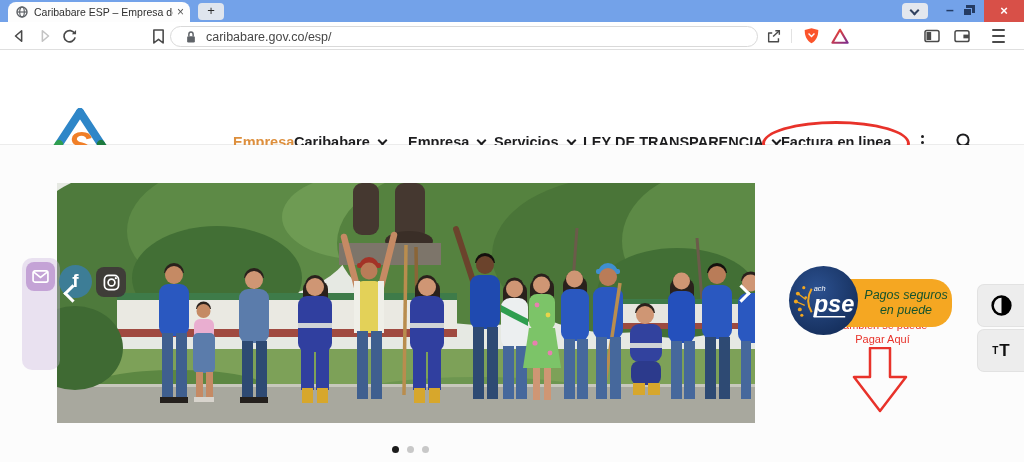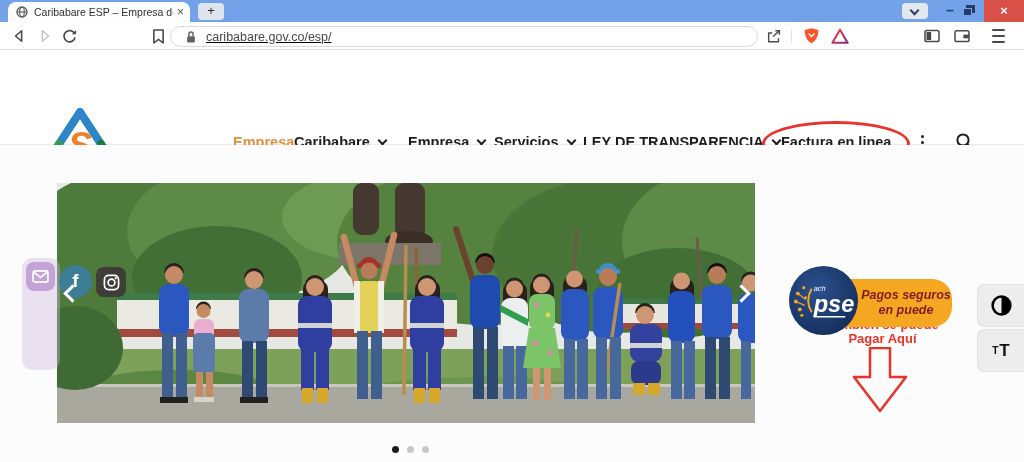--- a/index.html
+++ b/index.html
@@ -23,21 +23,21 @@
   .win-max { position:absolute; left:963px; top:5px; width:13px; height:12px; }
   .win-max .b1 { position:absolute; left:3px; top:0; width:9px; height:8px; background:#243b63; }
   .win-max .b2 { position:absolute; left:0; top:3px; width:9px; height:8px; background:#243b63; border:1.5px solid #73a2e9; }
   .win-close { position:absolute; left:984px; top:0; width:40px; height:22px; background:#d85048;
                color:#fff; font-size:13px; text-align:center; line-height:21px; font-weight:bold; }
 
   
   .toolbar { position:absolute; left:0; top:22px; width:1024px; height:28px; background:#fff; border-bottom:1px solid #dfdfdf; }
   .tbicon { position:absolute; top:0; height:28px; display:flex; align-items:center; justify-content:center; }
   .urlbar { position:absolute; left:170px; top:4px; width:588px; height:21px; border:1px solid #d9d9d9;
-            border-radius:11px; background:#fff; display:flex; align-items:center; padding-left:14px;text-decoration:underline; }
+            border-radius:11px; background:#fff; display:flex; align-items:center; padding-left:14px; }
   .url-text { font-size:12.5px; color:#474747; margin-left:9px; }
   .sep { position:absolute; left:791px; top:7px; width:1px; height:14px; background:#e2e2e2; }
   .hamburger span { display:block; width:13px; height:2px; background:#4a4a4a; margin:2px 0; border-radius:1px; }
 
   
   .site-header { position:absolute; left:0; top:50px; width:1024px; height:95px; background:#fff; border-bottom:1px solid #ececec; }
   .logo { position:absolute; left:28px; top:58px; width:104px; height:80px; }
   .logo-word { position:absolute; left:0; top:60px; width:104px; text-align:center; font-size:11.5px;
                font-weight:bold; color:#1f8a46; letter-spacing:.4px; }
   .logo-sub { position:absolute; left:10px; top:74px; width:84px; height:3px; display:flex; gap:4px; }
@@ -48,22 +48,22 @@
   .caret { width:7px; height:7px; border-right:2.4px solid #1d1d1f; border-bottom:2.4px solid #1d1d1f;
            transform:rotate(45deg); display:inline-block; margin-left:9px; margin-top:-4px; }
   .nav-active { color:#dd8f3d; border-bottom:2.5px solid #dd8f3d; padding-bottom:7px; }
   .kebab { position:absolute; left:921px; top:85px; width:4px; cursor:pointer; }
   .kebab i { display:block; width:3.4px; height:3.4px; border-radius:50%; background:#1d1d1f; margin-bottom:2.6px; }
 
   
   .red-ellipse { position:absolute; left:762px; top:71px; width:148px; height:45px;
                  border:3px solid #e8322a; border-radius:50%; pointer-events:none; }
   .nav-arrow-svg { position:absolute; left:660px; top:97px; pointer-events:none; }
-  .note { position:absolute; left:815px; top:173px; width:135px; text-align:center; font-size:13px;
-          line-height:14px; font-weight:bold; color:#e8322a; }
+  .note { position:absolute; left:815px; top:173px; width:135px; text-align:center; font-size:11px;
+          line-height:14px; font-weight:normal; color:#e8322a; }
   .down-arrow-svg { position:absolute; left:848px; top:202px; pointer-events:none; }
 
   
   .content { position:absolute; left:0; top:145px; width:1024px; height:317px; background:#fcfcfc; }
   .photo { position:absolute; left:57px; top:38px; width:698px; height:240px; overflow:hidden; background:#dfe3db; }
   .share-strip { position:absolute; left:22px; top:113px; width:38px; height:112px;
                  background:rgba(206,186,222,.4); border-radius:10px; }
   .soc-mail { position:absolute; left:26px; top:117px; width:29px; height:29px; background:#c4a3d6;
               border-radius:8px; display:flex; align-items:center; justify-content:center; cursor:pointer; }
   .soc-fb { position:absolute; left:59px; top:120px; width:33px; height:33px; border-radius:50%;
@@ -73,21 +73,21 @@
             background:rgba(62,52,56,.88); display:flex; align-items:center; justify-content:center; cursor:pointer; }
   .chev { position:absolute; width:13px; height:13px; border-left:3.2px solid #fff; border-bottom:3.2px solid #fff; cursor:pointer; }
   .chev-prev { left:66px; top:142px; transform:rotate(45deg); }
   .chev-next { left:735px; top:142px; transform:rotate(-135deg); }
 
   
   .pse { position:absolute; left:788px; top:118px; width:166px; height:76px; cursor:pointer; }
   .pse-pill { position:absolute; left:32px; top:16px; width:132px; height:48px; background:#f5a722;
               border-radius:20px; }
   .pse-pill-text { position:absolute; left:40px; top:9px; width:92px; text-align:center; font-size:12.5px;
-                   line-height:15px; font-weight:bold; font-style:italic; color:#7f1d1d; }
+                   line-height:15px; font-weight:normal; font-style:italic; color:#14532d; }
   .pse-circle { position:absolute; left:0; top:2px; width:71px; height:71px; }
 
   
   .acc-btn { position:absolute; left:977px; width:47px; height:43px; background:#ededed;
              border:1px solid #e2e2e2; border-right:none; border-radius:7px 0 0 7px;
              display:flex; align-items:center; justify-content:center; cursor:pointer; }
   .acc-contrast { top:139px; }
   .acc-text { top:184px; color:#111; font-weight:bold; }
   .acc-text .ts { font-size:10px; } .acc-text .tl { font-size:17px; margin-left:1px; }
 

